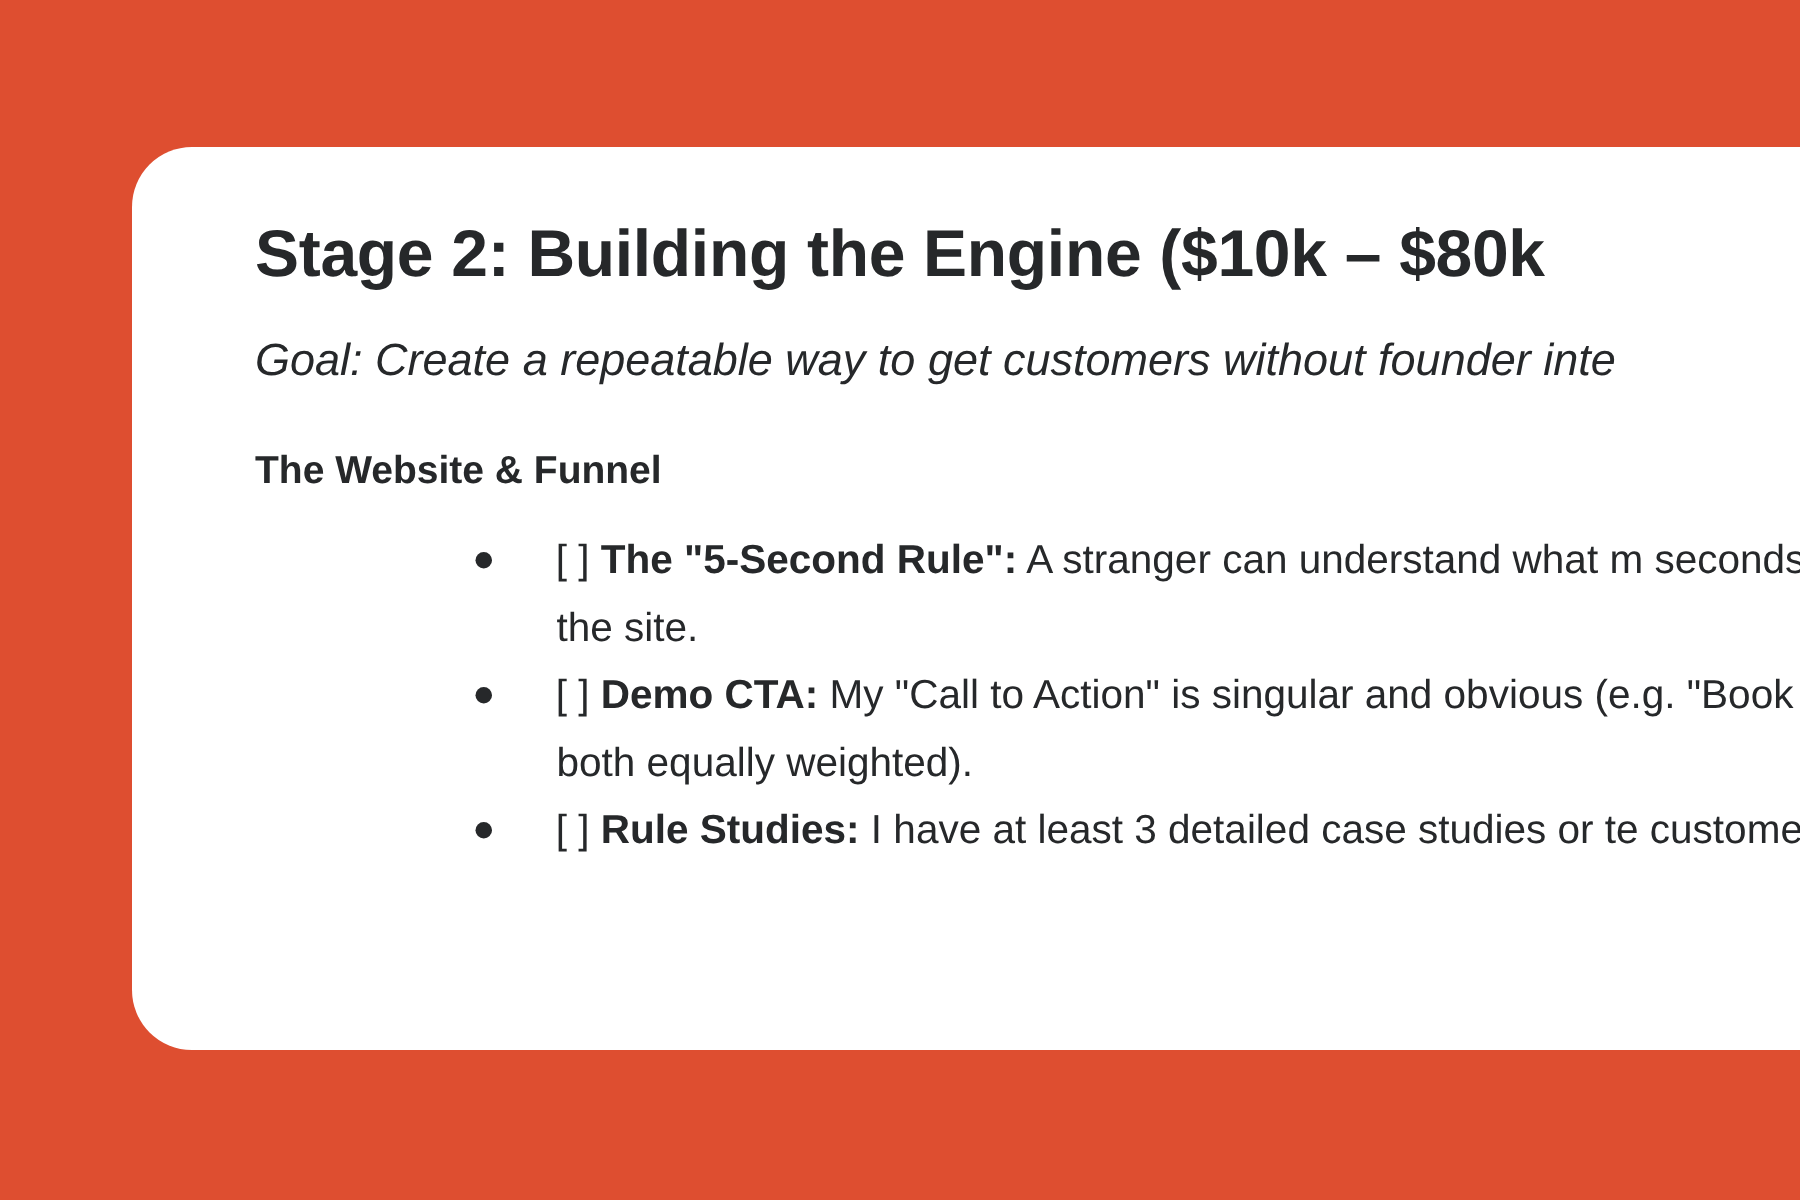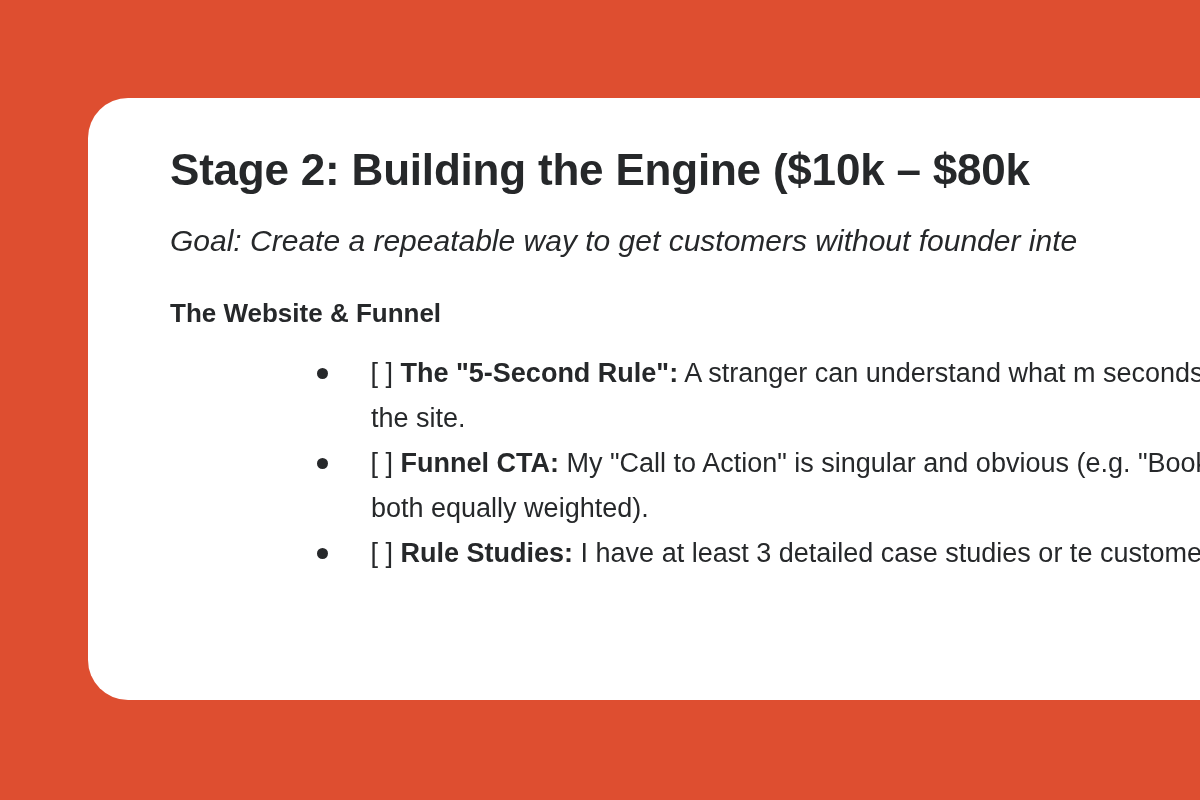--- a/index.html
+++ b/index.html
@@ -120,21 +120,21 @@
       <li class="checklist-item">
         <span class="bullet-dot"></span>
         <span class="checkbox-mark">[ ]</span>
         <span class="item-label">The "5-Second Rule":</span>
         <span class="item-text"> A stranger can understand what m seconds of landing on the site.</span>
       </li>
 
       <li class="checklist-item">
         <span class="bullet-dot"></span>
         <span class="checkbox-mark">[ ]</span>
-        <span class="item-label">Funnel CTA:</span>
+        <span class="item-label">Demo CTA:</span>
         <span class="item-text"> My "Call to Action" is singular and obvious (e.g. "Book Demo"—not both equally weighted).</span>
       </li>
 
       <li class="checklist-item">
         <span class="bullet-dot"></span>
         <span class="checkbox-mark">[ ]</span>
         <span class="item-label">Rule Studies:</span>
         <span class="item-text"> I have at least 3 detailed case studies or te customers on the site.</span>
       </li>
 

